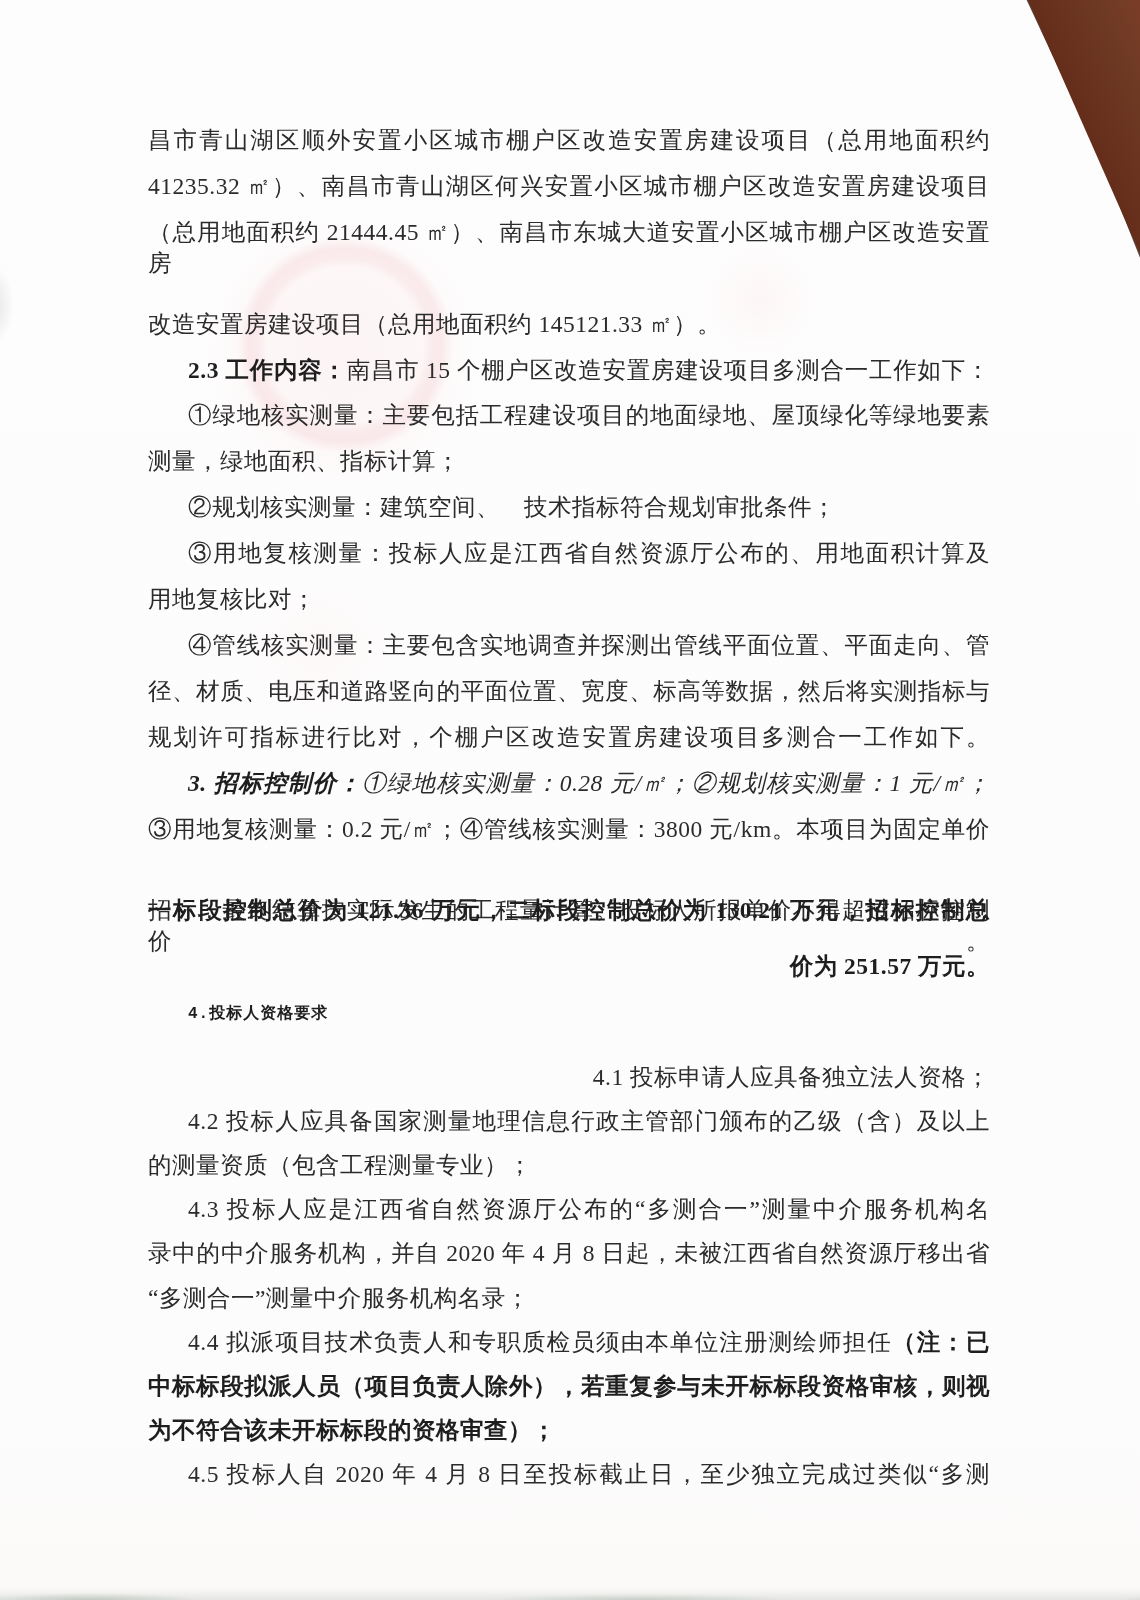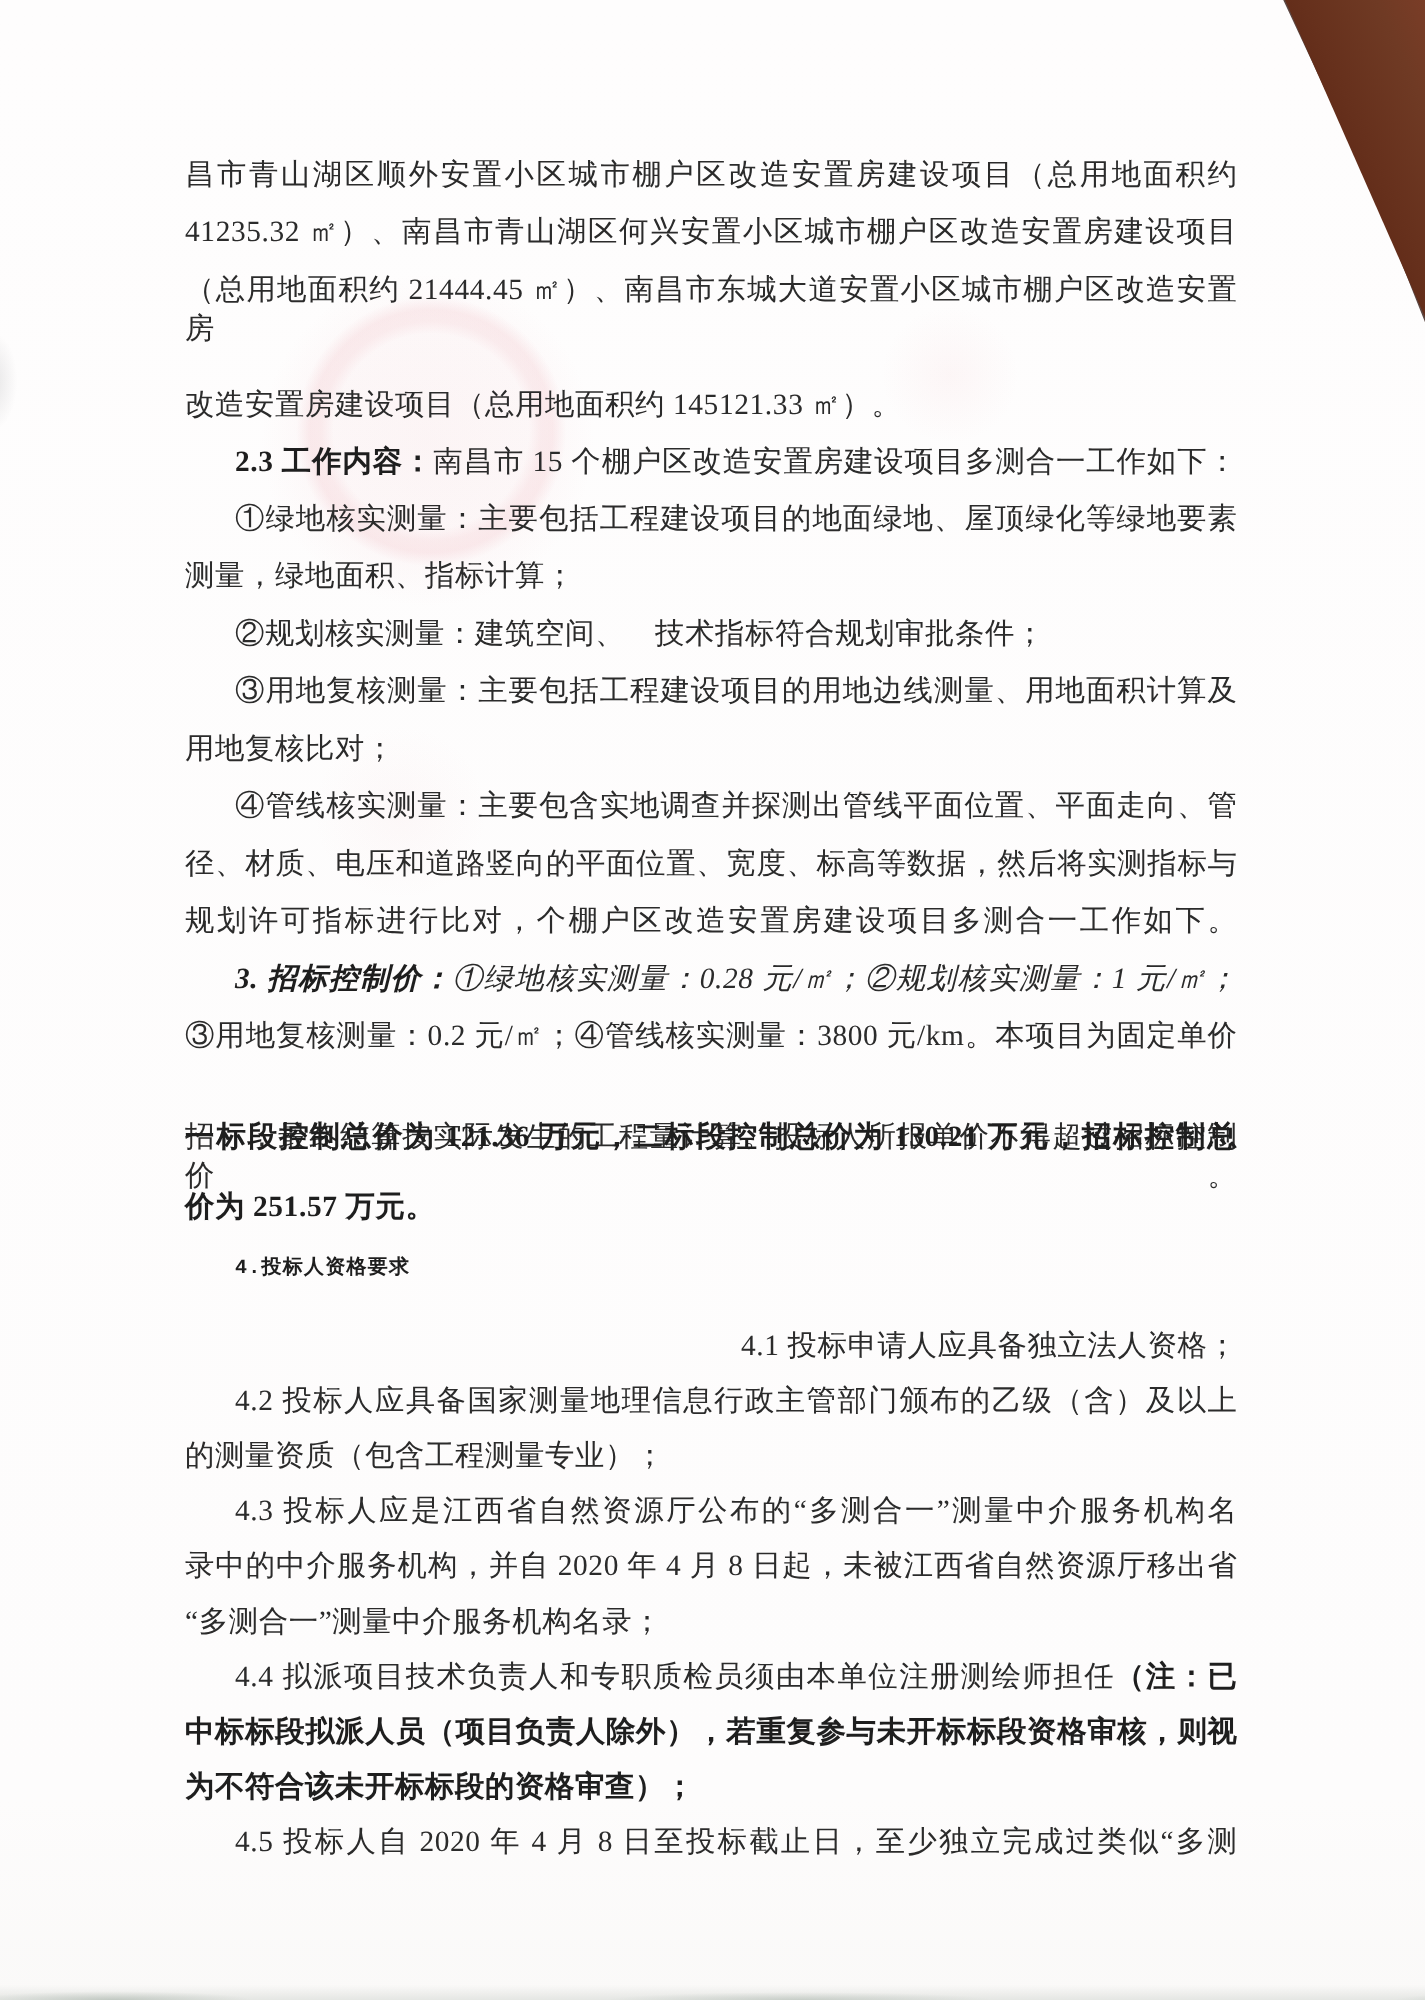--- a/index.html
+++ b/index.html
@@ -80,30 +80,30 @@
   <div class="textcol" id="textcol">
     <div class="heading" style="top:1004px">4.投标人资格要求</div>
   <div class="tl full" style="top: 125px;"><span>昌市青山湖区顺外安置小区城市棚户区改造安置房建设项目（总用地面积约</span></div>
       <div class="tl full" style="top: 171px;"><span>41235.32 ㎡）、南昌市青山湖区何兴安置小区城市棚户区改造安置房建设项目</span></div>
       <div class="tl full" style="top: 217px;"><span>（总用地面积约 21444.45 ㎡）、南昌市东城大道安置小区城市棚户区改造安置房</span></div>
       <div class="tl" style="top: 309px;"><span>改造安置房建设项目（总用地面积约 145121.33 ㎡）。</span></div>
       <div class="tl indent full" style="top: 355px;"><span class="b">2.3 工作内容：</span><span>南昌市 15 个棚户区改造安置房建设项目多测合一工作如下：</span></div>
       <div class="tl indent full" style="top: 400px;"><span>①绿地核实测量：主要包括工程建设项目的地面绿地、屋顶绿化等绿地要素</span></div>
       <div class="tl" style="top: 446px;"><span>测量，绿地面积、指标计算；</span></div>
       <div class="tl indent" style="top: 492px;"><span>②规划核实测量：建筑空间、　技术指标符合规划审批条件；</span></div>
-      <div class="tl indent full" style="top: 538px;"><span>③用地复核测量：主要包括工程建设项目的用地边线测量、用地面积计算及</span></div>
+      <div class="tl indent full" style="top: 538px;"><span>③用地复核测量：投标人应是江西省自然资源厅公布的、用地面积计算及</span></div>
       <div class="tl" style="top: 584px;"><span>用地复核比对；</span></div>
       <div class="tl indent full" style="top: 630px;"><span>④管线核实测量：主要包含实地调查并探测出管线平面位置、平面走向、管</span></div>
       <div class="tl full" style="top: 676px;"><span>径、材质、电压和道路竖向的平面位置、宽度、标高等数据，然后将实测指标与</span></div>
       <div class="tl full" style="top: 722px;"><span>规划许可指标进行比对，个棚户区改造安置房建设项目多测合一工作如下。</span></div>
       <div class="tl indent full" style="top: 768px; font-style: italic;"><span class="b">3. 招标控制价：</span><span>①绿地核实测量：0.28 元/㎡；②规划核实测量：1 元/㎡；</span></div>
       <div class="tl full" style="top: 814px;"><span>③用地复核测量：0.2 元/㎡；④管线核实测量：3800 元/km。本项目为固定单价</span></div>
       <div class="tl full" style="top: 859px; margin-top: 36px;"><span>招标，最终结算按实际发生的工程量计算。投标人所报单价不得超过招标控制价。</span></div>
       <div class="tl full" style="top: 895px;"><span class="b">一标段控制总价为 121.36 万元，二标段控制总价为 130.21 万元，招标控制总</span></div>
-      <div class="tl" style="top: 951px;"><span class="b">价为 251.57 万元。</span></div>
+      <div class="tl" style="top: 951px; text-align: right;"><span class="b">价为 251.57 万元。</span></div>
       <div class="tl indent" style="top: 1062px; text-align: right;"><span>4.1 投标申请人应具备独立法人资格；</span></div>
       <div class="tl indent full" style="top: 1106px;"><span>4.2 投标人应具备国家测量地理信息行政主管部门颁布的乙级（含）及以上</span></div>
       <div class="tl" style="top: 1150px;"><span>的测量资质（包含工程测量专业）；</span></div>
       <div class="tl indent full" style="top: 1194px;"><span>4.3 投标人应是江西省自然资源厅公布的“多测合一”测量中介服务机构名</span></div>
       <div class="tl full" style="top: 1238px;"><span>录中的中介服务机构，并自 2020 年 4 月 8 日起，未被江西省自然资源厅移出省</span></div>
       <div class="tl" style="top: 1283px;"><span>“多测合一”测量中介服务机构名录；</span></div>
       <div class="tl indent full" style="top: 1327px;"><span>4.4 拟派项目技术负责人和专职质检员须由本单位注册测绘师担任</span><span class="b">（注：已</span></div>
       <div class="tl full" style="top: 1371px;"><span class="b">中标标段拟派人员（项目负责人除外），若重复参与未开标标段资格审核，则视</span></div>
       <div class="tl" style="top: 1415px;"><span class="b">为不符合该未开标标段的资格审查）；</span></div>
       <div class="tl indent full" style="top: 1459px;"><span>4.5 投标人自 2020 年 4 月 8 日至投标截止日，至少独立完成过类似“多测</span></div>

